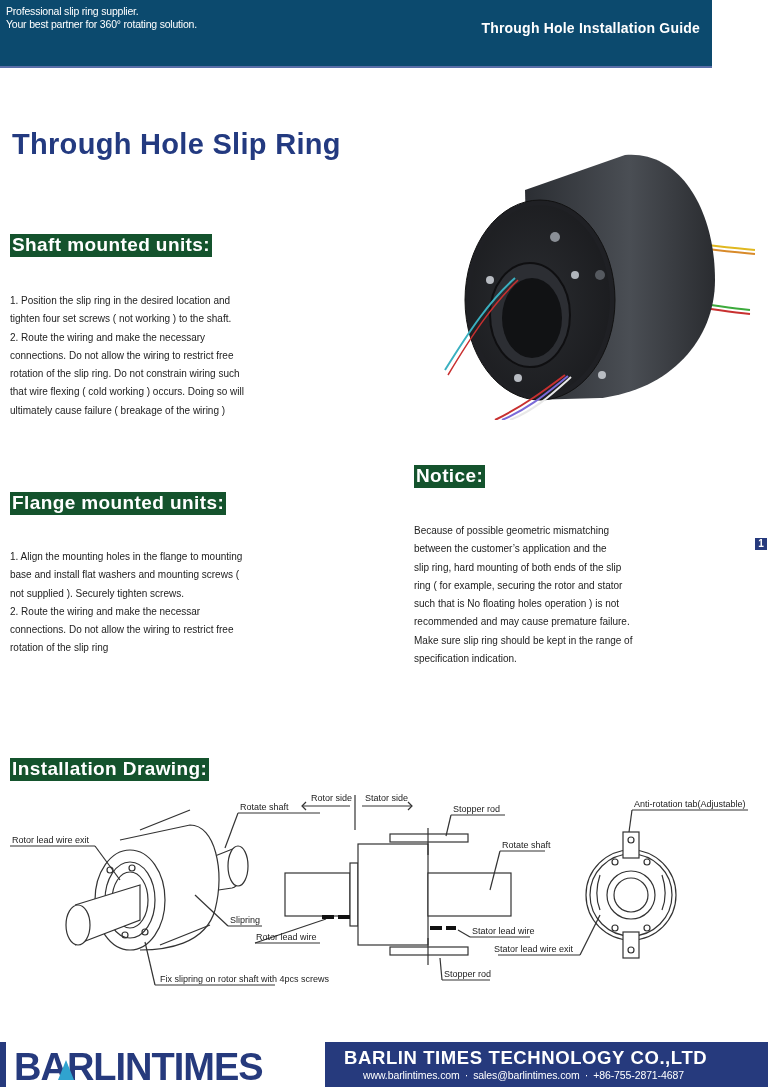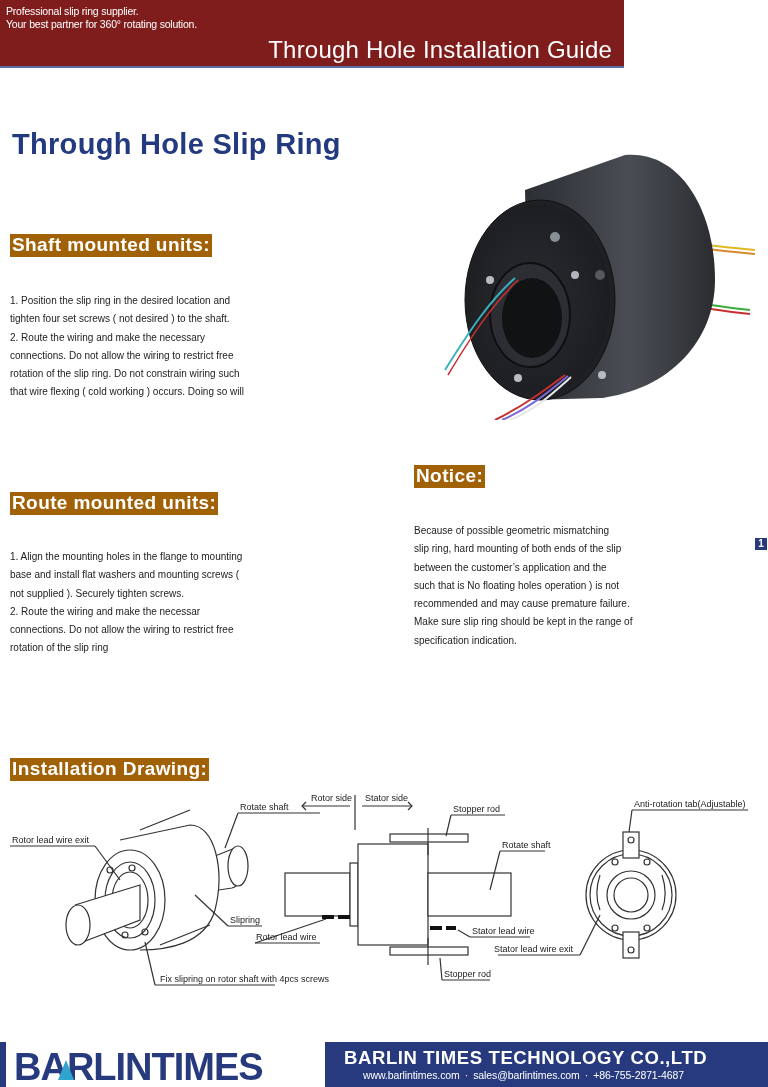--- a/index.html
+++ b/index.html
@@ -3,40 +3,40 @@
 <meta charset="utf-8">
 <style>
   html, body { margin: 0; padding: 0; }
   body {
     width: 768px; height: 1087px; position: relative; overflow: hidden;
     background: #ffffff;
     font-family: "Liberation Sans", sans-serif;
     color: #1a1a1a;
   }
   .header {
-    position: absolute; left: 0; top: 0; width: 624px; height: 66px;
-    background: #7f1d1d;
+    position: absolute; left: 0; top: 0; width: 712px; height: 66px;
+    background: #0c4a6e;
     border-bottom: 2px solid #5a6ea8;
   }
   .tagline {
     position: absolute; left: 6px; top: 5px;
     color: #ffffff; font-size: 10.5px; line-height: 13px;
     letter-spacing: -0.2px;
   }
   .header-title {
-    position: absolute; right: 12px; top: 36px;
-    color: #ffffff; font-size: 24px; font-weight: normal; letter-spacing: 0.2px;
+    position: absolute; right: 12px; top: 20px;
+    color: #ffffff; font-size: 14px; font-weight: bold; letter-spacing: 0.2px;
   }
   .page-title {
     position: absolute; left: 12px; top: 128px;
     color: #233a80; font-size: 29px; font-weight: bold; letter-spacing: 0.3px;
   }
   .section-tag {
     position: absolute;
-    background: #a16207; color: #ffffff;
+    background: #14532d; color: #ffffff;
     font-size: 19px; font-weight: bold; line-height: 22px;
     padding: 0 2px 1px 2px; letter-spacing: 0.4px;
   }
   .body-text {
     position: absolute; font-size: 10px; line-height: 18.3px; color: #222;
   }
   .body-text p { margin: 0; }
   .product-photo { position: absolute; left: 430px; top: 130px; width: 338px; height: 290px; }
   .page-num {
     position: absolute; left: 755px; top: 538px; width: 12px; height: 12px;
@@ -109,42 +109,44 @@
   <path d="M85 148 C 60 170, 40 200, 15 240" stroke="#3ab0c0" stroke-width="2" fill="none"></path>
   <path d="M88 150 C 62 175, 42 205, 18 245" stroke="#c83030" stroke-width="1.5" fill="none"></path>
   <path d="M135 245 C 115 260, 95 275, 65 290" stroke="#c83030" stroke-width="2" fill="none"></path>
   <path d="M138 246 C 118 262, 100 278, 72 290" stroke="#7a6ad8" stroke-width="2" fill="none"></path>
   <path d="M141 247 C 122 264, 105 280, 80 290" stroke="#e8e8e8" stroke-width="2" fill="none"></path>
 </svg>
 
 <div class="section-tag" style="left:10px; top:234px;">Shaft mounted units:</div>
 <div class="body-text" style="left:10px; top:292px; width:390px;">
   <p>1. Position the slip ring in the desired location and</p>
-  <p>tighten four set screws ( not desired ) to the shaft.</p>
+  <p>tighten four set screws ( not working ) to the shaft.</p>
   <p>2. Route the wiring and make the necessary</p>
   <p>connections. Do not allow the wiring to restrict free</p>
   <p>rotation of the slip ring. Do not constrain wiring such</p>
   <p>that wire flexing ( cold working ) occurs. Doing so will</p>
-</div>
-
-<div class="section-tag" style="left:10px; top:492px;">Route mounted units:</div>
+  <p>ultimately cause failure ( breakage of the wiring )</p>
+</div>
+
+<div class="section-tag" style="left:10px; top:492px;">Flange mounted units:</div>
 <div class="body-text" style="left:10px; top:548px; width:390px;">
   <p>1. Align the mounting holes in the flange to mounting</p>
   <p>base and install flat washers and mounting screws (</p>
   <p>not supplied ). Securely tighten screws.</p>
   <p>2. Route the wiring and make the necessar</p>
   <p>connections. Do not allow the wiring to restrict free</p>
   <p>rotation of the slip ring</p>
 </div>
 
 <div class="section-tag" style="left:414px; top:465px;">Notice:</div>
 <div class="body-text" style="left:414px; top:522px; width:350px;">
   <p>Because of possible geometric mismatching</p>
+  <p>between the customer’s application and the</p>
   <p>slip ring, hard mounting of both ends of the slip</p>
-  <p>between the customer’s application and the</p>
+  <p>ring ( for example, securing the rotor and stator</p>
   <p>such that is No floating holes operation ) is not</p>
   <p>recommended and may cause premature failure.</p>
   <p>Make sure slip ring should be kept in the range of</p>
   <p>specification indication.</p>
 </div>
 
 <div class="page-num">1</div>
 
 <div class="section-tag" style="left:10px; top:758px;">Installation Drawing:</div>
 

